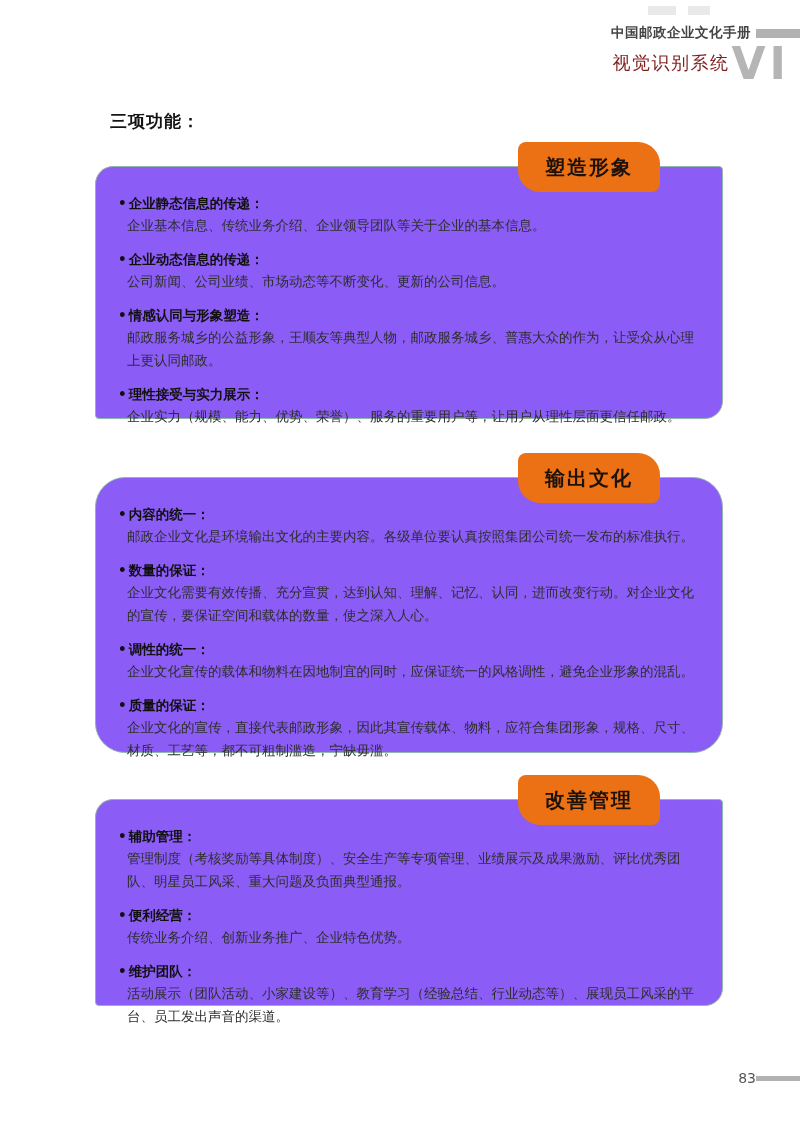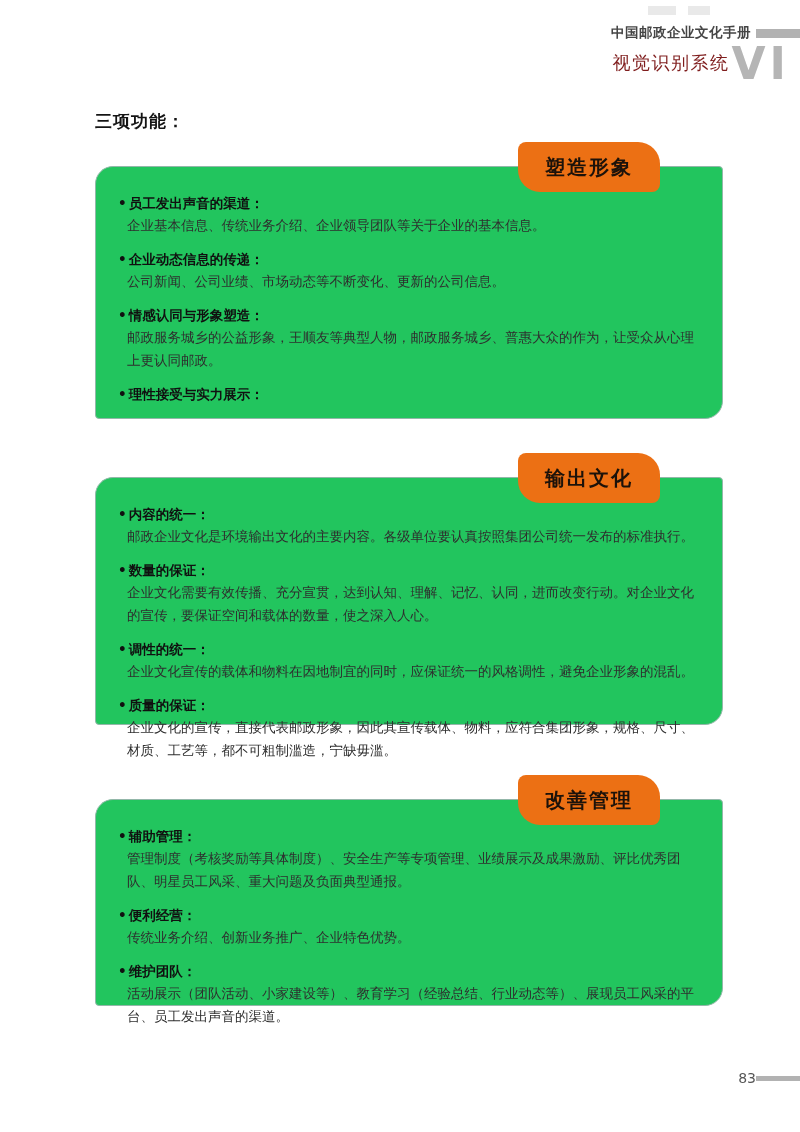--- a/index.html
+++ b/index.html
@@ -15,29 +15,29 @@
   
   .hdr{position:absolute;top:24px;right:0;text-align:right;}
   .hdr-row1{display:flex;align-items:center;justify-content:space-between;}
   .manual-title{font-size:13.5px;font-weight:bold;color:#454545;letter-spacing:.5px;}
   .hdr-bar{display:inline-block;width:44px;height:9px;background:#b2b2b2;margin-left:5px;}
   .hdr-row2{display:flex;align-items:flex-start;justify-content:flex-end;margin-top:3px;padding-right:10px;}
   .vi-label{font-size:18px;color:#7f1d1d;letter-spacing:1.5px;margin-top:6px;}
   .vi-mark{font-size:44px;line-height:.85;font-weight:bold;color:#b5b5b5;letter-spacing:4px;margin-left:2px;}
 
   
-  .page-title{position:absolute;left:95px;top:110px;margin:0;font-size:17px;font-weight:bold;color:#141414;letter-spacing:1px;}
+  .page-title{position:absolute;left:110px;top:110px;margin:0;font-size:17px;font-weight:bold;color:#141414;letter-spacing:1px;}
 
   
   .func-box{
     position:absolute;left:95px;width:628px;box-sizing:border-box;
-    border:1.5px solid #93b7a9;border-radius:18px 4px 18px 4px;background:#22c55e;
+    border:1.5px solid #93b7a9;border-radius:18px 4px 18px 4px;background:#8b5cf6;
   }
   .box-1{top:166px;height:253px;}
-  .box-2{top:477px;height:248px;}
+  .box-2{top:477px;height:276px;border-radius:30px;}
   .box-3{top:799px;height:207px;}
   .badge{
     position:absolute;top:-25px;right:62px;width:142px;height:50px;
     background:#ec7014;border-radius:8px 22px 8px 22px;
     display:flex;align-items:center;justify-content:center;
     font-size:20px;font-weight:bold;color:#1c120a;letter-spacing:2px;
   }
   .items{padding:25px 24px 0 22px;}
   .item + .item{margin-top:11px;}
   .item-title{font-size:13.5px;font-weight:bold;color:#101010;line-height:22px;}
@@ -67,33 +67,34 @@
       <span class="vi-mark">VI</span>
     </div>
   </div>
 
   <h1 class="page-title">三项功能：</h1>
 
   <section class="func-box box-1">
     <div class="badge">塑造形象</div>
     <div class="items">
       <div class="item">
-        <div class="item-title"><span class="bullet">•</span><span>员工发出声音的渠道：</span></div>
+        <div class="item-title"><span class="bullet">•</span><span>企业静态信息的传递：</span></div>
         <div class="item-body">企业基本信息、传统业务介绍、企业领导团队等关于企业的基本信息。</div>
       </div>
       <div class="item">
         <div class="item-title"><span class="bullet">•</span><span>企业动态信息的传递：</span></div>
         <div class="item-body">公司新闻、公司业绩、市场动态等不断变化、更新的公司信息。</div>
       </div>
       <div class="item">
         <div class="item-title"><span class="bullet">•</span><span>情感认同与形象塑造：</span></div>
         <div class="item-body">邮政服务城乡的公益形象，王顺友等典型人物，邮政服务城乡、普惠大众的作为，让受众从心理上更认同邮政。</div>
       </div>
       <div class="item">
         <div class="item-title"><span class="bullet">•</span><span>理性接受与实力展示：</span></div>
+        <div class="item-body">企业实力（规模、能力、优势、荣誉）、服务的重要用户等，让用户从理性层面更信任邮政。</div>
       </div>
     </div>
   </section>
 
   <section class="func-box box-2">
     <div class="badge">输出文化</div>
     <div class="items">
       <div class="item">
         <div class="item-title"><span class="bullet">•</span><span>内容的统一：</span></div>
         <div class="item-body">邮政企业文化是环境输出文化的主要内容。各级单位要认真按照集团公司统一发布的标准执行。</div>

